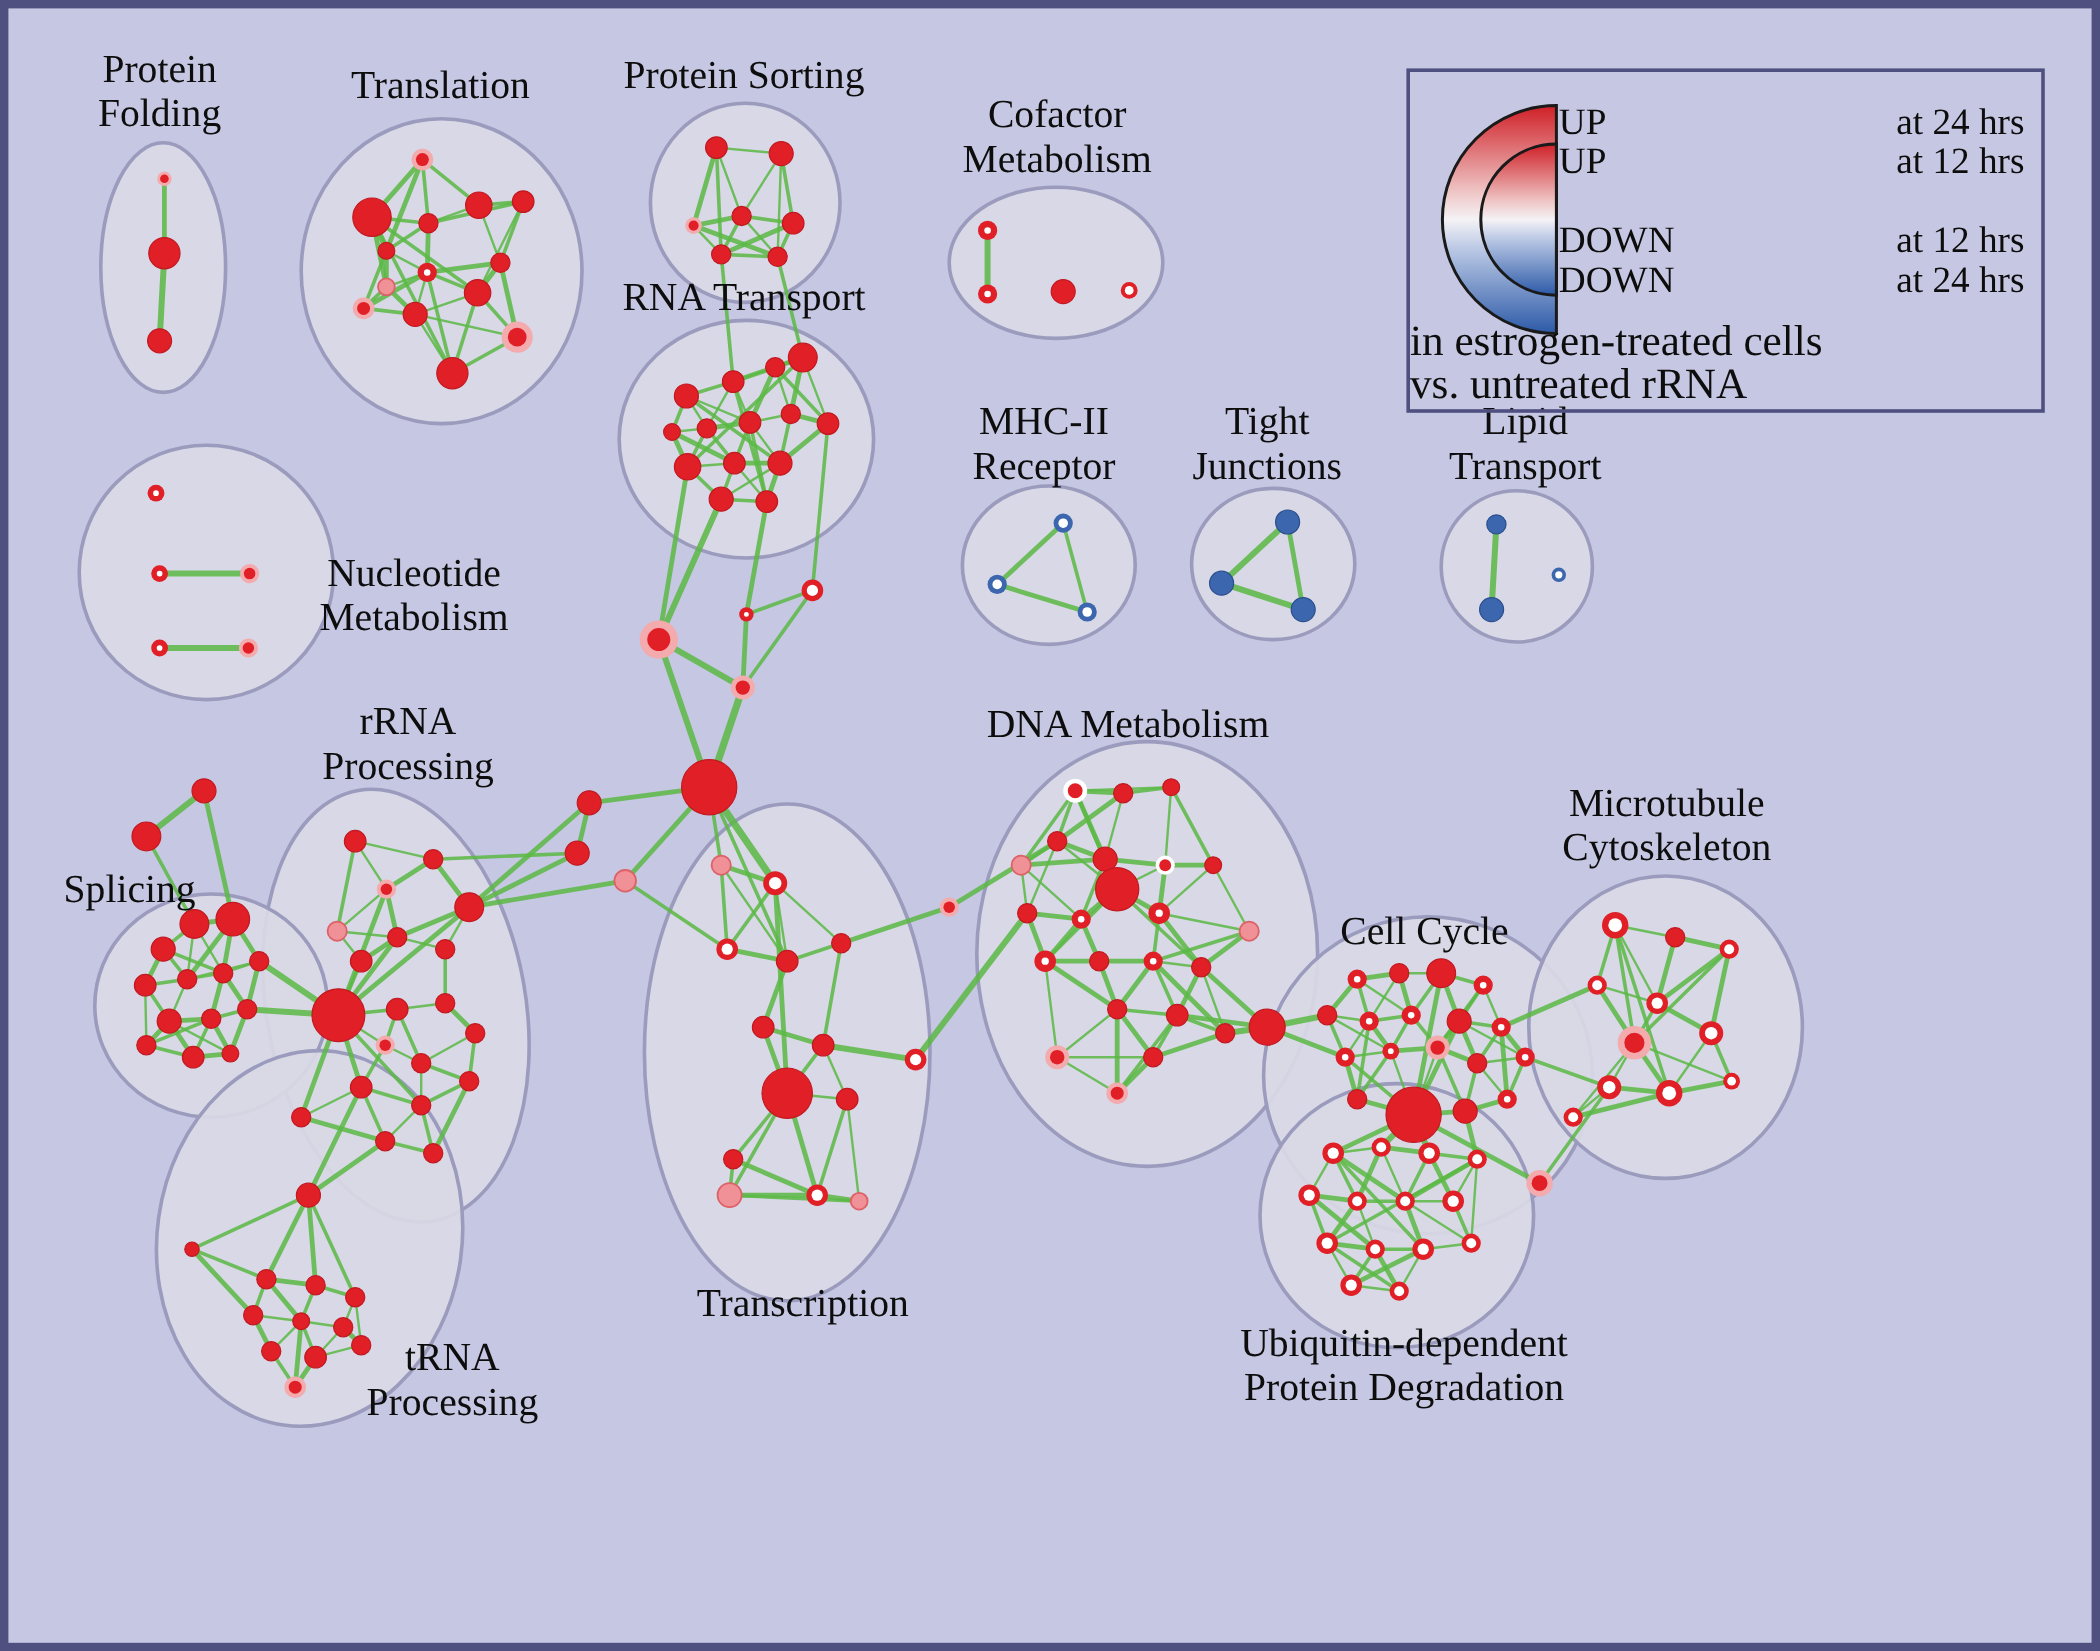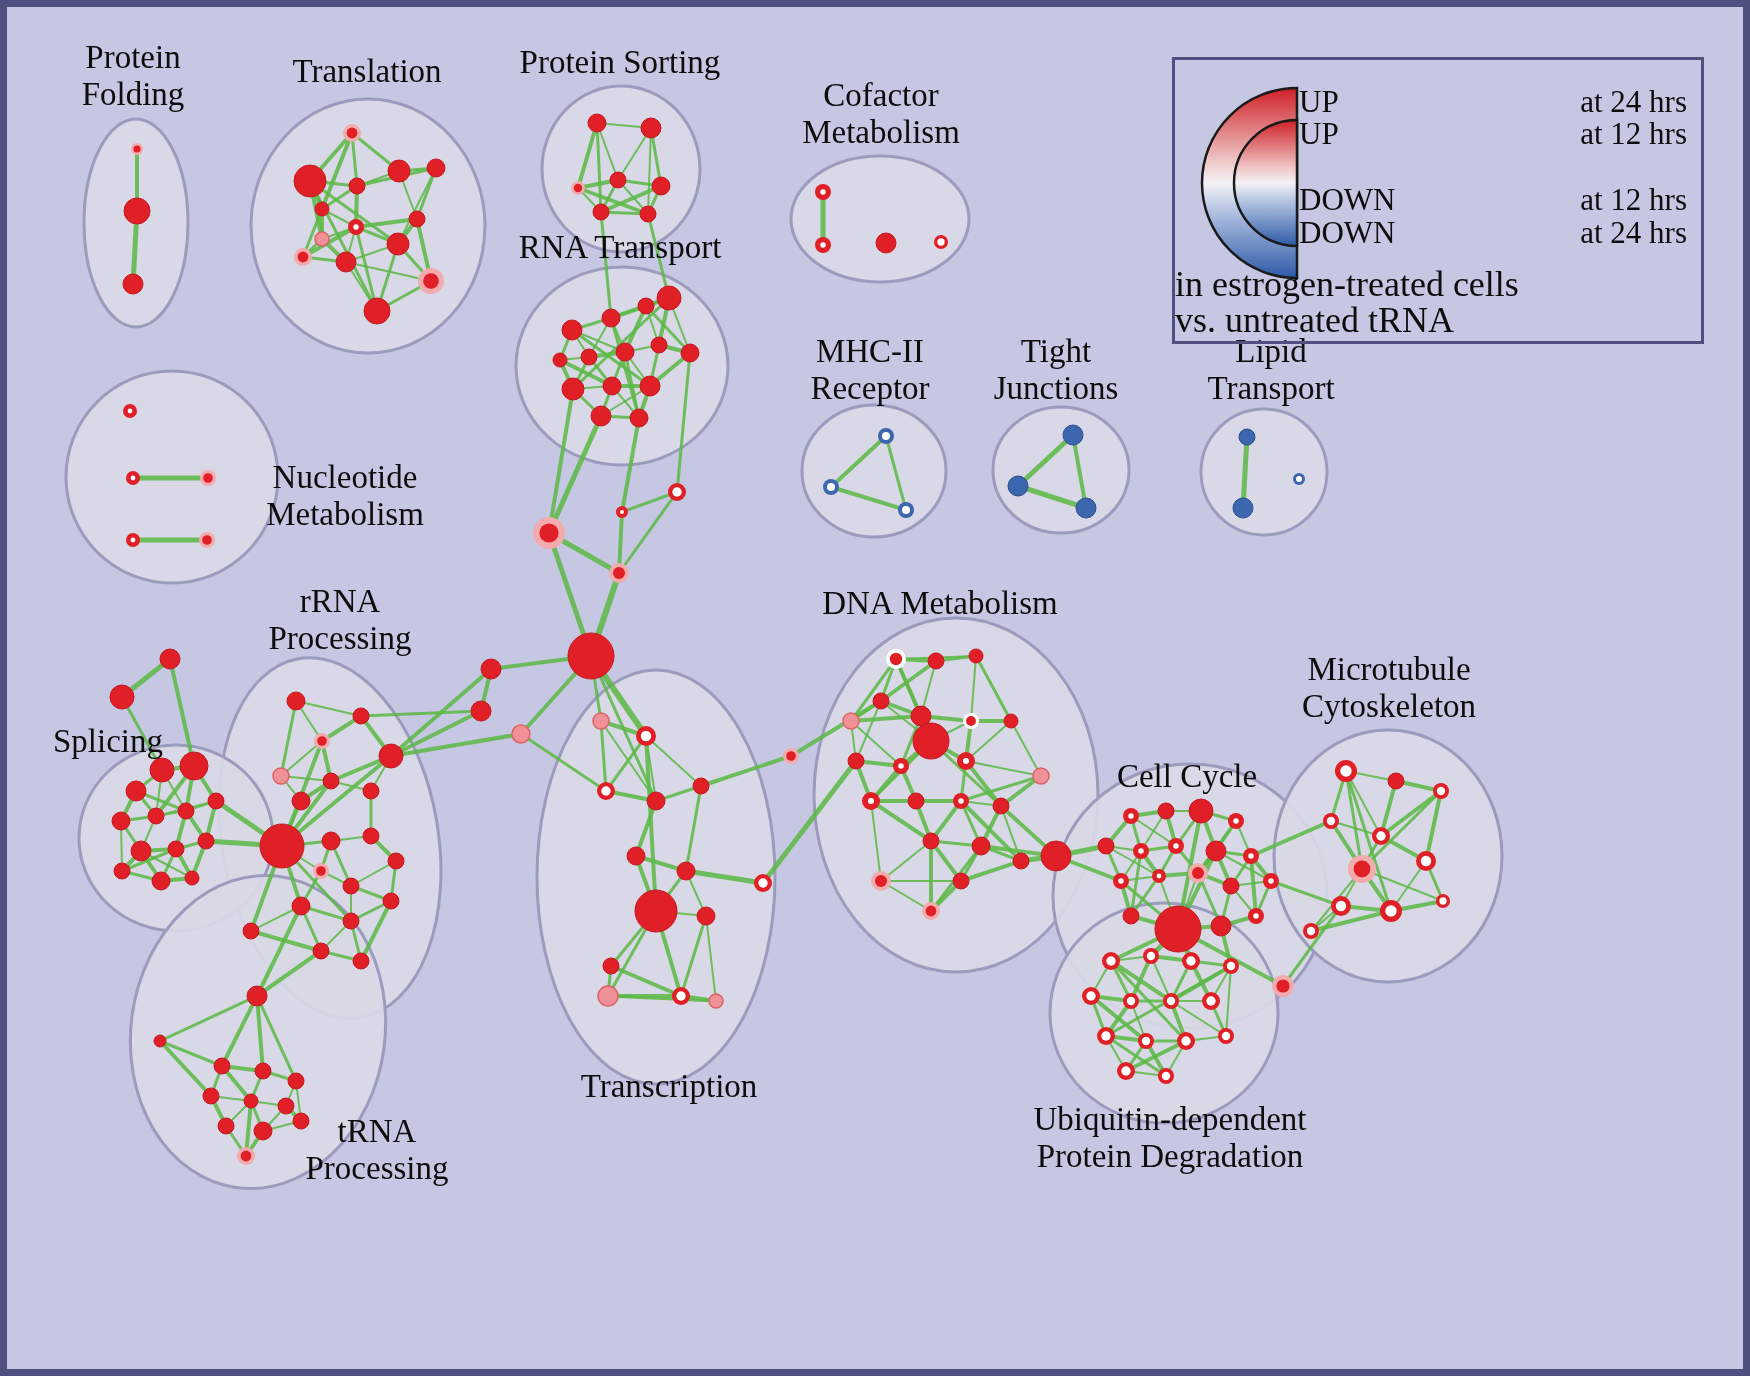--- a/index.html
+++ b/index.html
@@ -1199,16 +1199,16 @@
       <span>DOWN</span>
       <span>at 12 hrs</span>
     </div>
     <div class="lrow" style="top:156px">
       <span>DOWN</span>
       <span>at 24 hrs</span>
     </div>
 
     <div id="legend-caption">
       <div>in estrogen-treated cells</div>
-      <div>vs. untreated tRNA</div>
+      <div>vs. untreated rRNA</div>
     </div>
   </div>
 </div>
 
 </body></html>

